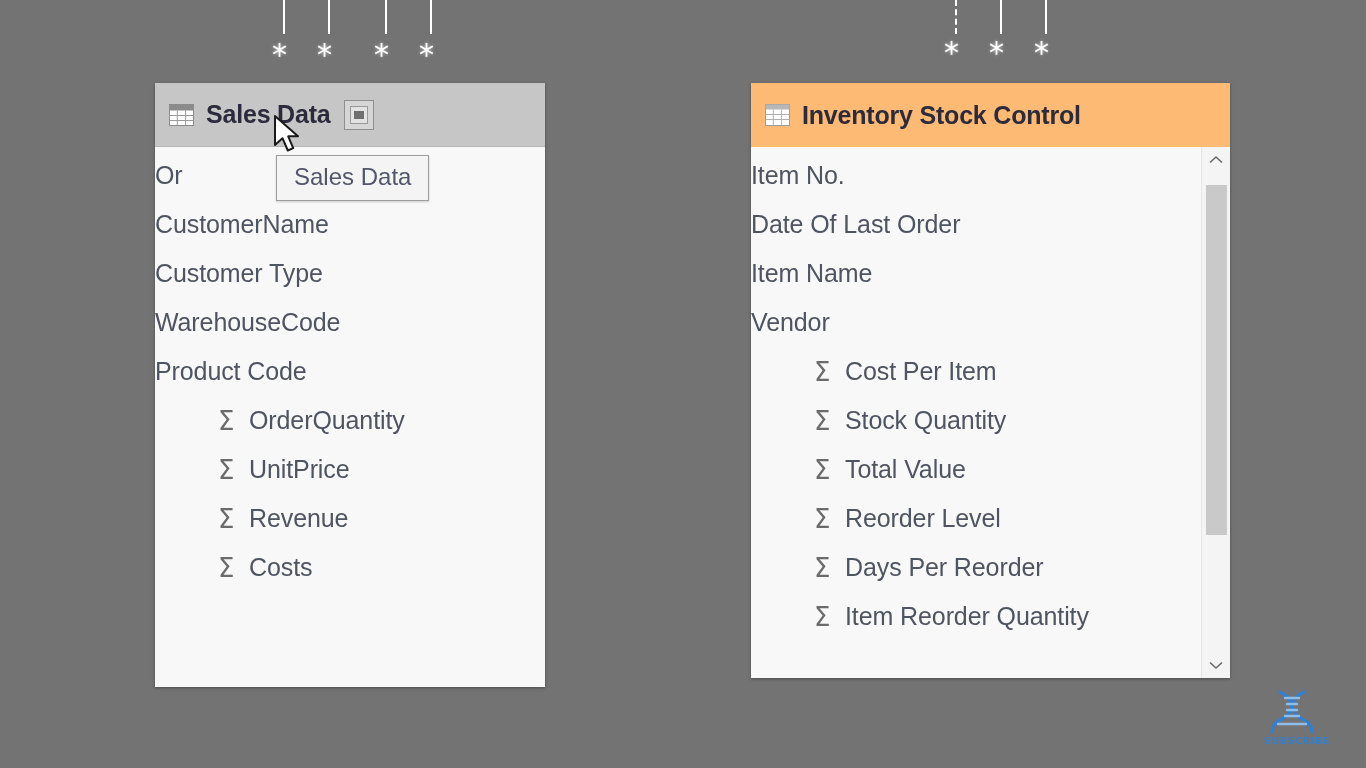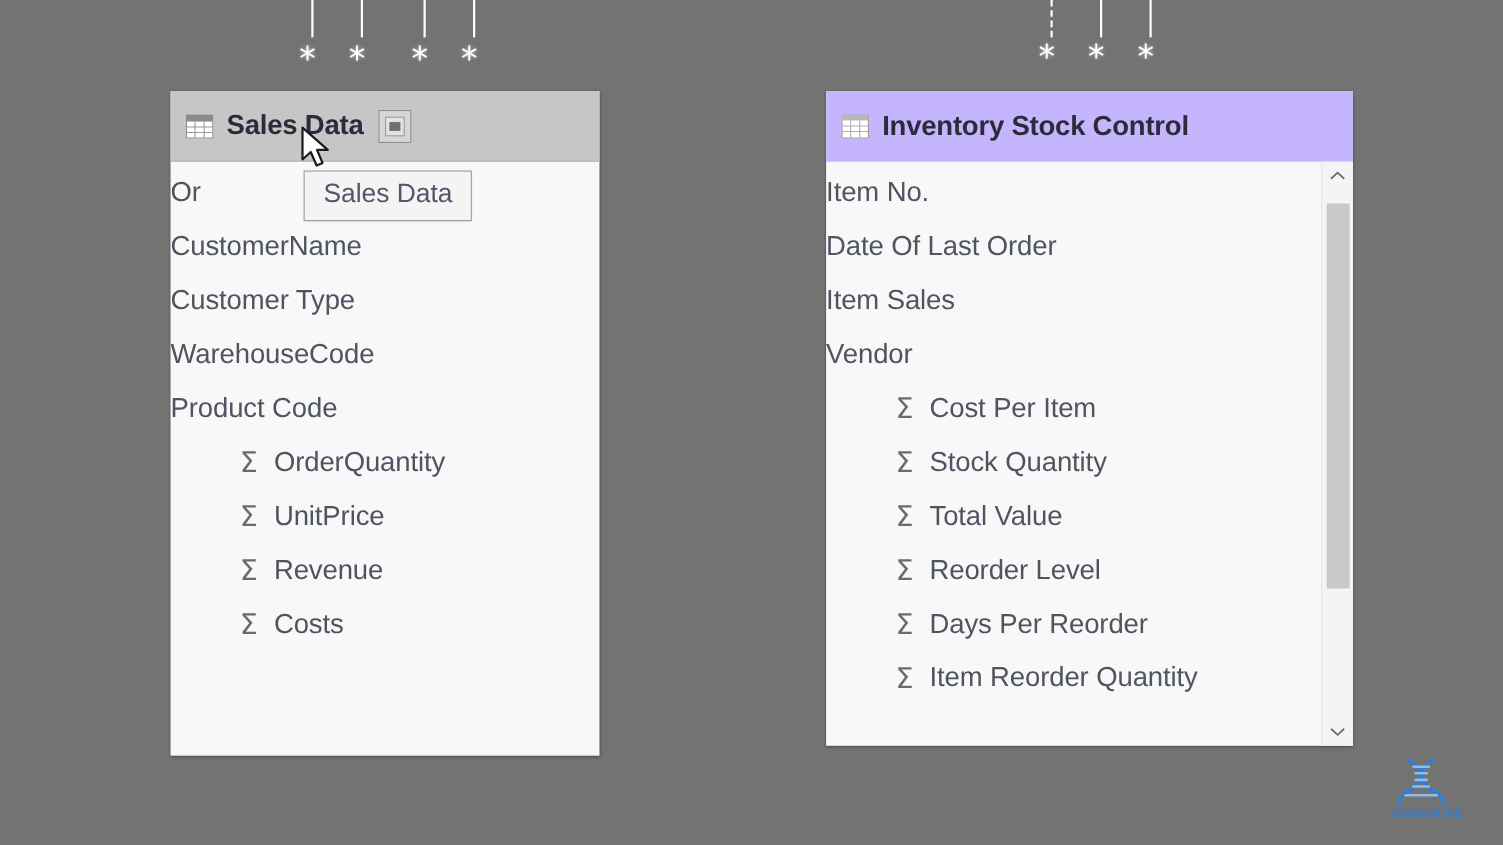--- a/index.html
+++ b/index.html
@@ -58,21 +58,21 @@
     height: 64px;
     padding: 0 14px;
     box-sizing: border-box;
     position: relative;
   }
   .card-header.active {
     background: #c6c6c6;
     border-bottom: 1px solid #b5b5b5;
   }
   .card-header.plain {
-    background: #c4b5fd;
+    background: #fdba74;
   }
 
   .table-icon {
     width: 25px;
     height: 22px;
     flex: 0 0 auto;
     margin-right: 12px;
   }
 
   .card-title {
@@ -306,21 +306,21 @@
     </div>
 
     <div class="field-list">
       <div class="field-row">
         <span class="field-label">Item No.</span>
       </div>
       <div class="field-row">
         <span class="field-label">Date Of Last Order</span>
       </div>
       <div class="field-row">
-        <span class="field-label">Item Sales</span>
+        <span class="field-label">Item Name</span>
       </div>
       <div class="field-row">
         <span class="field-label">Vendor</span>
       </div>
       <div class="field-row numeric">
         <span class="sigma">Σ</span>
         <span class="field-label">Cost Per Item</span>
       </div>
       <div class="field-row numeric">
         <span class="sigma">Σ</span>

